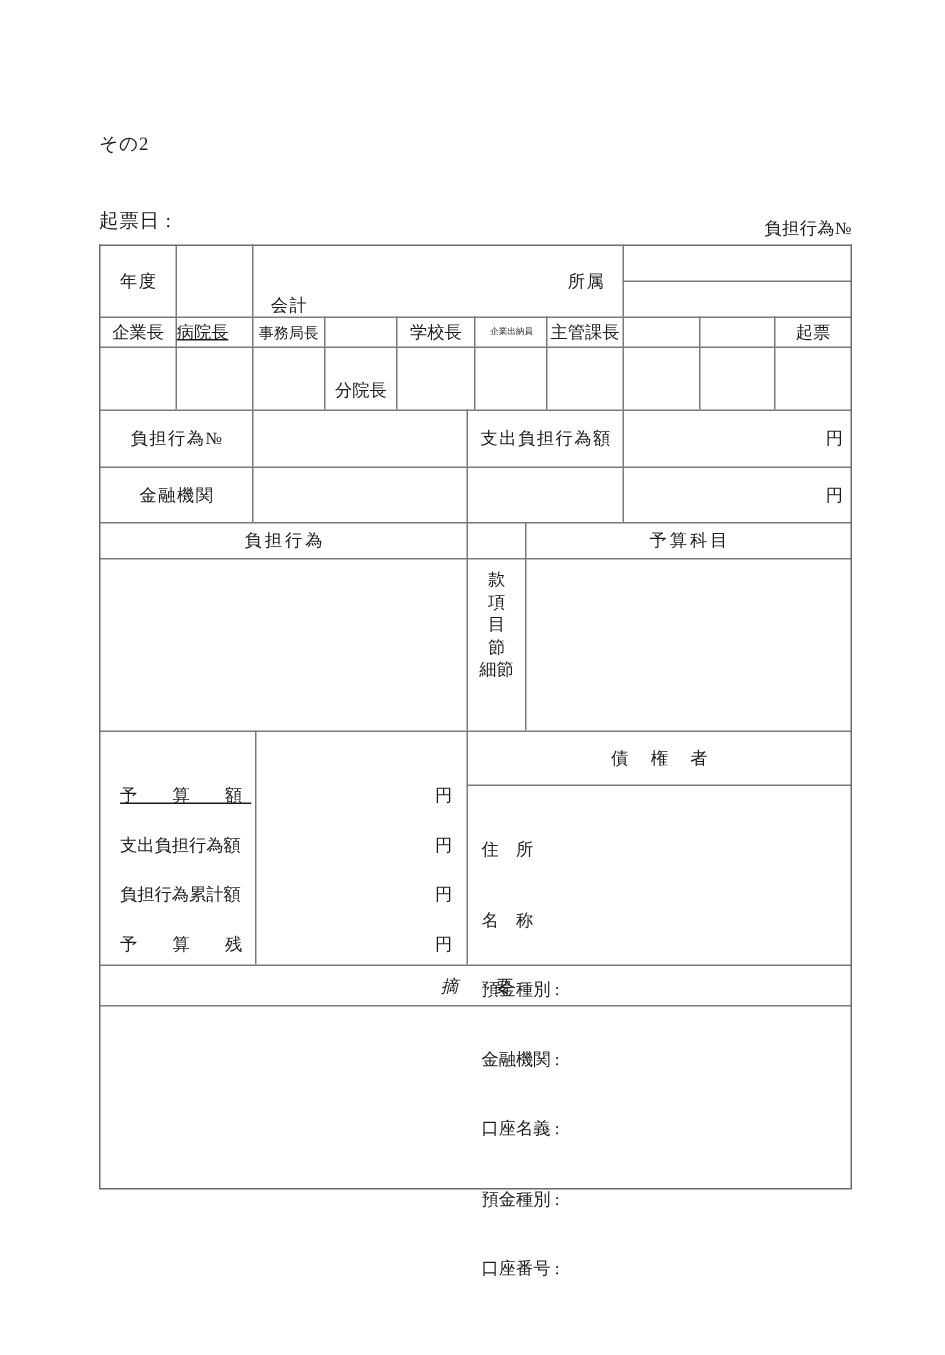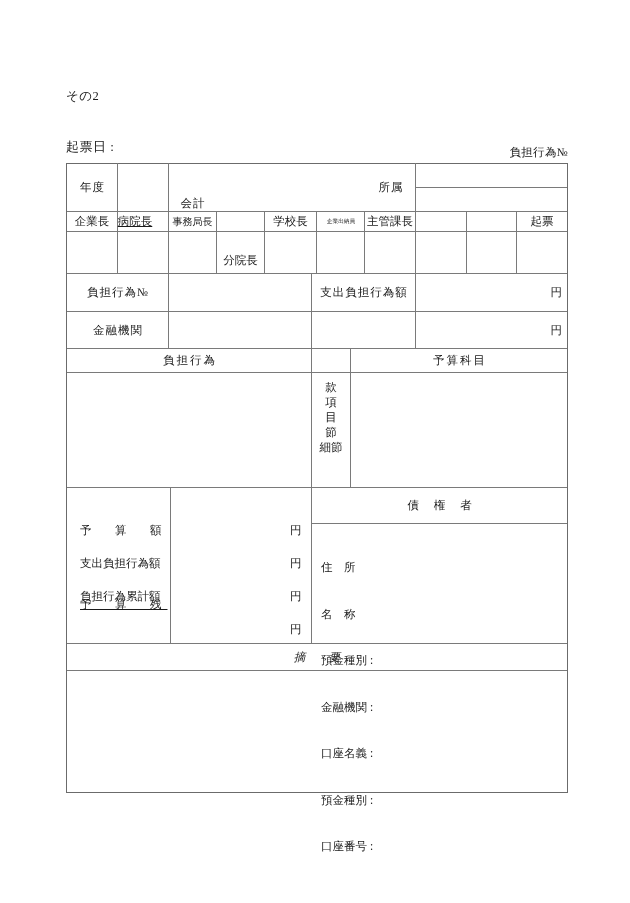--- a/index.html
+++ b/index.html
@@ -322,21 +322,21 @@
     </div>
 
     <div class="vcol" style="left:246px; top:186px; width:38px; height:137px;">
       <span>款</span>
       <span>項</span>
       <span>目</span>
       <span>節</span>
       <span>細節</span>
     </div>
 
-    <div class="amt-label" style="left:14px; top:360px;">
+    <div class="amt-label" style="left:14px; top:360px;text-decoration:underline;">
       <span class="sp6">予　算　額</span>
     </div>
     <div class="cell r" style="left:110px; top:352px; width:110px; height:20px;">
       <span></span>
     </div>
     <div class="amt-yen" style="left:224px; top:360px;">
       <span>円</span>
     </div>
 
     <div class="amt-label" style="left:14px; top:393px;">
@@ -352,21 +352,21 @@
     <div class="amt-label" style="left:14px; top:426px;">
       <span>負担行為累計額</span>
     </div>
     <div class="cell r" style="left:110px; top:418px; width:110px; height:20px;">
       <span></span>
     </div>
     <div class="amt-yen" style="left:224px; top:426px;">
       <span>円</span>
     </div>
 
-    <div class="amt-label" style="left:14px; top:434px;text-decoration:underline;">
+    <div class="amt-label" style="left:14px; top:459px;">
       <span class="sp6">予　算　残</span>
     </div>
     <div class="cell r" style="left:110px; top:451px; width:110px; height:20px;">
       <span></span>
     </div>
     <div class="amt-yen" style="left:224px; top:459px;">
       <span>円</span>
     </div>
 
     <div class="cell c" style="left:246px; top:325px; width:255px; height:35px;">

